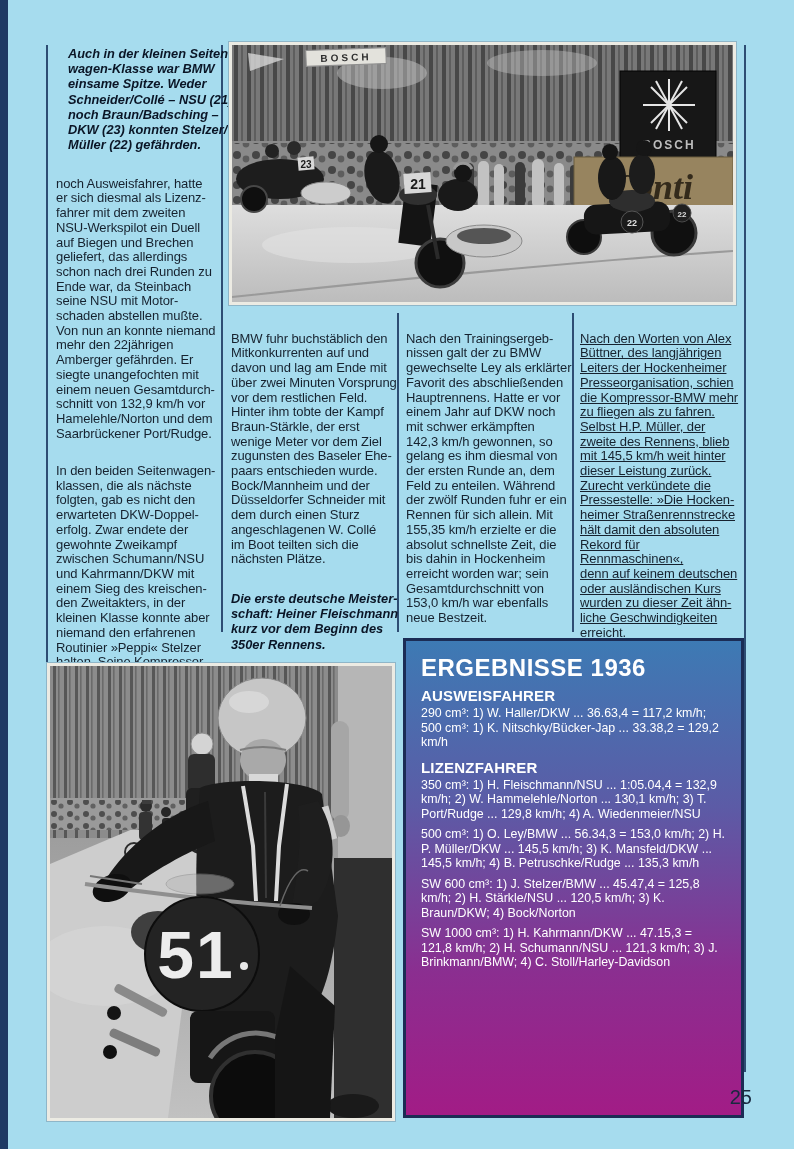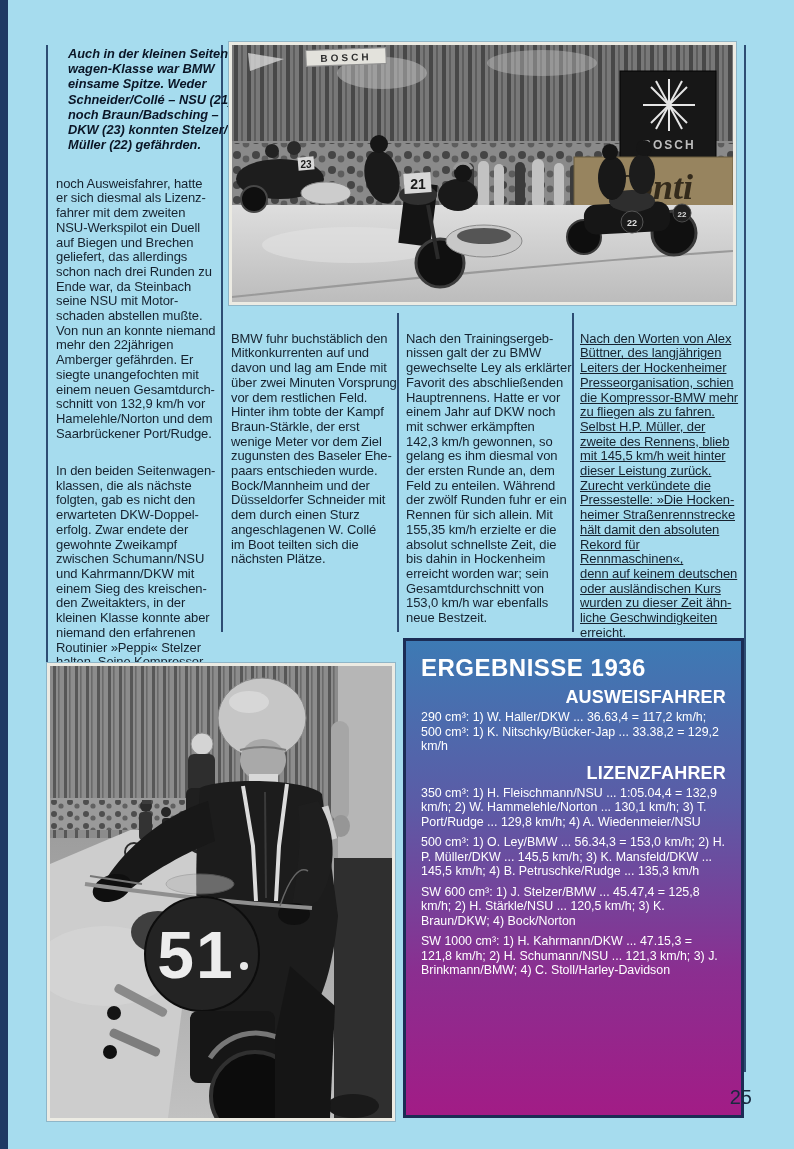--- a/index.html
+++ b/index.html
@@ -44,21 +44,21 @@
   .results-box{
     position:absolute;left:403px;top:638px;width:341px;height:480px;
     box-sizing:border-box;border:3px solid #1b2c55;
     background:linear-gradient(180deg,#3d7ab4 0%,#5c5ba6 35%,#8b2e90 70%,#a21c86 100%);
     padding:13px 15px;color:#ffffff;overflow:hidden;
   }
   .results-box h2{
     margin:0 0 5px 0;font-size:24px;letter-spacing:0.5px;color:#ffffff;
   }
   .results-box h3{
-    margin:9px 0 2px 0;font-size:18px;letter-spacing:0.2px;color:#ffffff;text-align:right;
+    margin:9px 0 2px 0;font-size:15px;letter-spacing:0.2px;color:#ffffff;
   }
   .results-box h3.first{margin-top:2px;}
   .results-box p{margin:0 0 6px 0;font-size:12.4px;line-height:14.5px;}
   .results-box .tight p{margin:0;}
 
   .page-number{
     position:absolute;left:712px;top:1086px;width:40px;
     font-size:20px;color:#18293f;text-align:right;
   }
 </style>
@@ -283,20 +283,24 @@
 heimer Straßenrennstrecke
 hält damit den absoluten
 Rekord für Rennmaschinen«,
 denn auf keinem deutschen
 oder ausländischen Kurs
 wurden zu dieser Zeit ähn-
 liche Geschwindigkeiten
 erreicht.</p>
   </div>
 
+  <div class="caption caption-mid">Die erste deutsche Meister-
+schaft: Heiner Fleischmann
+kurz vor dem Beginn des
+350er Rennens.</div>
 
   <div class="results-box">
     <h2>ERGEBNISSE 1936</h2>
     <h3 class="first">AUSWEISFAHRER</h3>
     <div class="tight">
       <p>290 cm³: 1) W. Haller/DKW ... 36.63,4 = 117,2 km/h;</p>
       <p>500 cm³: 1) K. Nitschky/Bücker-Jap ... 33.38,2 = 129,2 km/h</p>
     </div>
     <h3>LIZENZFAHRER</h3>
     <p>350 cm³: 1) H. Fleischmann/NSU ... 1:05.04,4 = 132,9 km/h; 2) W. Hammelehle/Norton ... 130,1 km/h; 3) T. Port/Rudge ... 129,8 km/h; 4) A. Wiedenmeier/NSU</p>

